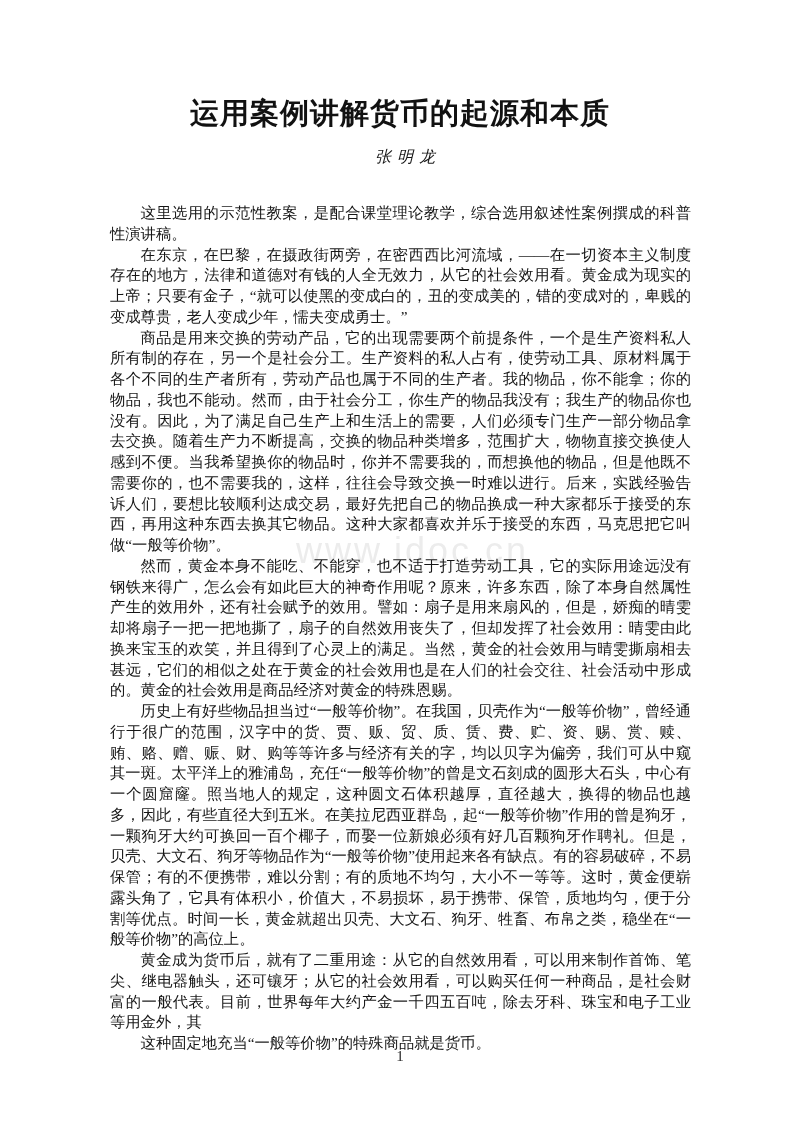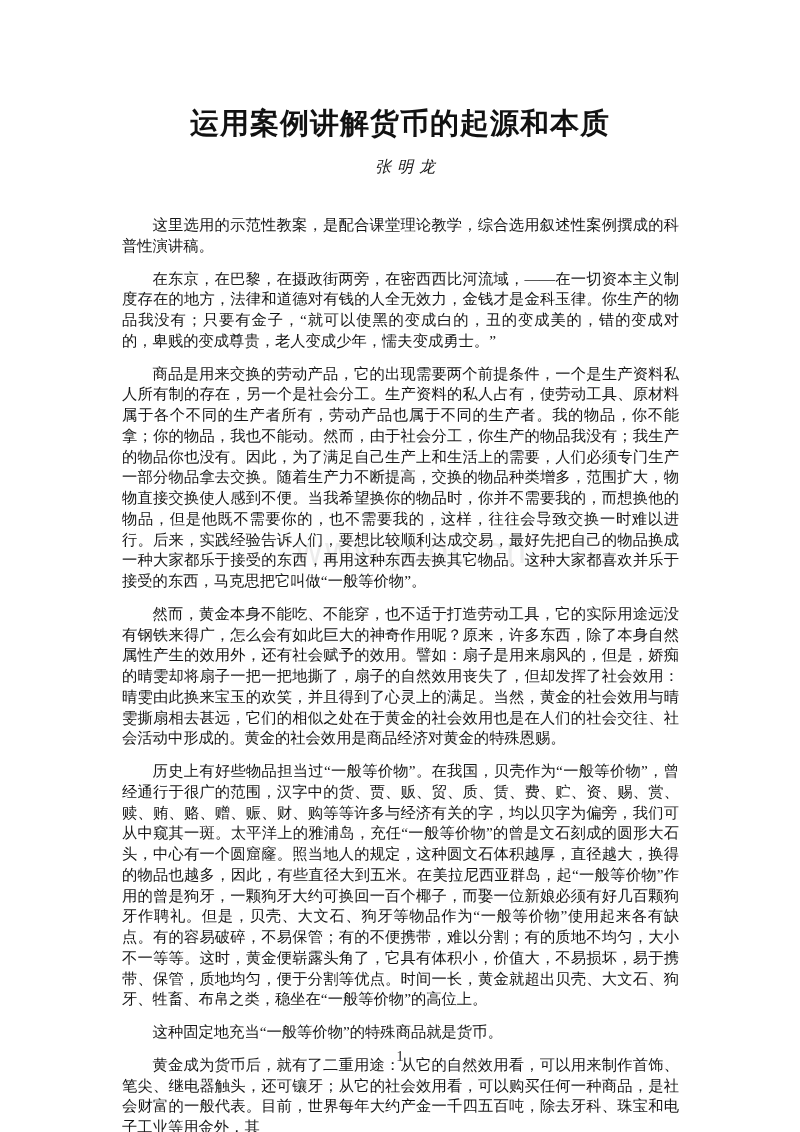--- a/index.html
+++ b/index.html
@@ -9,21 +9,21 @@
   }
   .page {
     position: relative;
     width: 800px;
     height: 1132px;
     background: #ffffff;
     overflow: hidden;
     color: #161616;
   }
   .doc-title {
-    margin: 10px;
+    margin: 0;
     padding-top: 94px;
     text-align: center;
     font-family: "Liberation Sans", sans-serif;
     font-weight: bold;
     font-size: 29px;
     line-height: 38px;
     letter-spacing: 1px;
     color: #111111;
   }
   .doc-author {
@@ -41,21 +41,21 @@
     left: 110px;
     top: 203px;
     width: 581px;
     font-family: "Liberation Serif", serif;
     font-size: 15.3px;
     line-height: 20.75px;
     text-align: justify;
     color: #161616;
   }
   .doc-body p {
-    margin: 12px;
+    margin: 0;
     text-indent: 2em;
     word-break: break-all;
   }
   .watermark {
     position: absolute;
     left: 296px;
     top: 530px;
     font-family: "Liberation Sans", sans-serif;
     font-size: 36px;
     letter-spacing: 3px;
@@ -81,23 +81,23 @@
 <div class="page">
 
   <div class="watermark">www.jdoc.cn</div>
 
   <h1 class="doc-title">运用案例讲解货币的起源和本质</h1>
 
   <div class="doc-author">张明龙</div>
 
   <div class="doc-body">
     <p>这里选用的示范性教案，是配合课堂理论教学，综合选用叙述性案例撰成的科普性演讲稿。</p>
-    <p>在东京，在巴黎，在摄政街两旁，在密西西比河流域，——在一切资本主义制度存在的地方，法律和道德对有钱的人全无效力，金钱才是金科玉律。你生产的物品我没有；只要有金子，“就可以使黑的变成白的，丑的变成美的，错的变成对的，卑贱的变成尊贵，老人变成少年，懦夫变成勇士。”</p>
+    <p>在东京，在巴黎，在摄政街两旁，在密西西比河流域，——在一切资本主义制度存在的地方，法律和道德对有钱的人全无效力，从它的社会效用看。黄金成为现实的上帝；只要有金子，“就可以使黑的变成白的，丑的变成美的，错的变成对的，卑贱的变成尊贵，老人变成少年，懦夫变成勇士。”</p>
     <p>商品是用来交换的劳动产品，它的出现需要两个前提条件，一个是生产资料私人所有制的存在，另一个是社会分工。生产资料的私人占有，使劳动工具、原材料属于各个不同的生产者所有，劳动产品也属于不同的生产者。我的物品，你不能拿；你的物品，我也不能动。然而，由于社会分工，你生产的物品我没有；我生产的物品你也没有。因此，为了满足自己生产上和生活上的需要，人们必须专门生产一部分物品拿去交换。随着生产力不断提高，交换的物品种类增多，范围扩大，物物直接交换使人感到不便。当我希望换你的物品时，你并不需要我的，而想换他的物品，但是他既不需要你的，也不需要我的，这样，往往会导致交换一时难以进行。后来，实践经验告诉人们，要想比较顺利达成交易，最好先把自己的物品换成一种大家都乐于接受的东西，再用这种东西去换其它物品。这种大家都喜欢并乐于接受的东西，马克思把它叫做“一般等价物”。</p>
     <p>然而，黄金本身不能吃、不能穿，也不适于打造劳动工具，它的实际用途远没有钢铁来得广，怎么会有如此巨大的神奇作用呢？原来，许多东西，除了本身自然属性产生的效用外，还有社会赋予的效用。譬如：扇子是用来扇风的，但是，娇痴的晴雯却将扇子一把一把地撕了，扇子的自然效用丧失了，但却发挥了社会效用：晴雯由此换来宝玉的欢笑，并且得到了心灵上的满足。当然，黄金的社会效用与晴雯撕扇相去甚远，它们的相似之处在于黄金的社会效用也是在人们的社会交往、社会活动中形成的。黄金的社会效用是商品经济对黄金的特殊恩赐。</p>
     <p>历史上有好些物品担当过“一般等价物”。在我国，贝壳作为“一般等价物”，曾经通行于很广的范围，汉字中的货、贾、贩、贸、质、赁、费、贮、资、赐、赏、赎、贿、赂、赠、赈、财、购等等许多与经济有关的字，均以贝字为偏旁，我们可从中窥其一斑。太平洋上的雅浦岛，充任“一般等价物”的曾是文石刻成的圆形大石头，中心有一个圆窟窿。照当地人的规定，这种圆文石体积越厚，直径越大，换得的物品也越多，因此，有些直径大到五米。在美拉尼西亚群岛，起“一般等价物”作用的曾是狗牙，一颗狗牙大约可换回一百个椰子，而娶一位新娘必须有好几百颗狗牙作聘礼。但是，贝壳、大文石、狗牙等物品作为“一般等价物”使用起来各有缺点。有的容易破碎，不易保管；有的不便携带，难以分割；有的质地不均匀，大小不一等等。这时，黄金便崭露头角了，它具有体积小，价值大，不易损坏，易于携带、保管，质地均匀，便于分割等优点。时间一长，黄金就超出贝壳、大文石、狗牙、牲畜、布帛之类，稳坐在“一般等价物”的高位上。</p>
+    <p>黄金成为货币后，就有了二重用途：从它的自然效用看，可以用来制作首饰、笔尖、继电器触头，还可镶牙；从它的社会效用看，可以购买任何一种商品，是社会财富的一般代表。目前，世界每年大约产金一千四五百吨，除去牙科、珠宝和电子工业等用金外，其</p>
     <p>这种固定地充当“一般等价物”的特殊商品就是货币。</p>
-    <p>黄金成为货币后，就有了二重用途：从它的自然效用看，可以用来制作首饰、笔尖、继电器触头，还可镶牙；从它的社会效用看，可以购买任何一种商品，是社会财富的一般代表。目前，世界每年大约产金一千四五百吨，除去牙科、珠宝和电子工业等用金外，其</p>
   </div>
 
   <div class="page-number">1</div>
 
 </div>
 
 </body></html>

